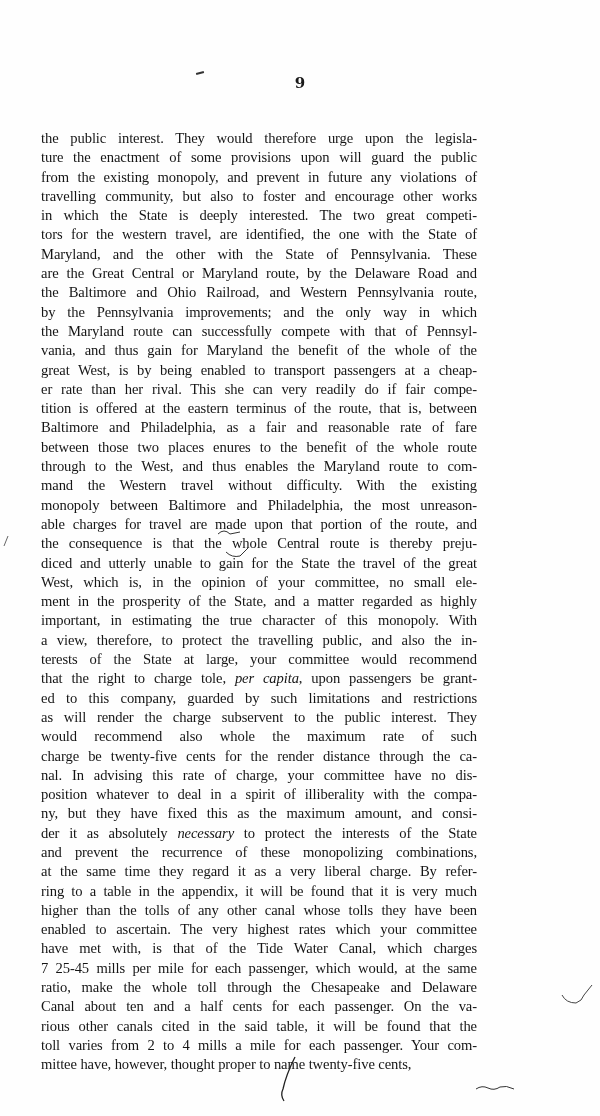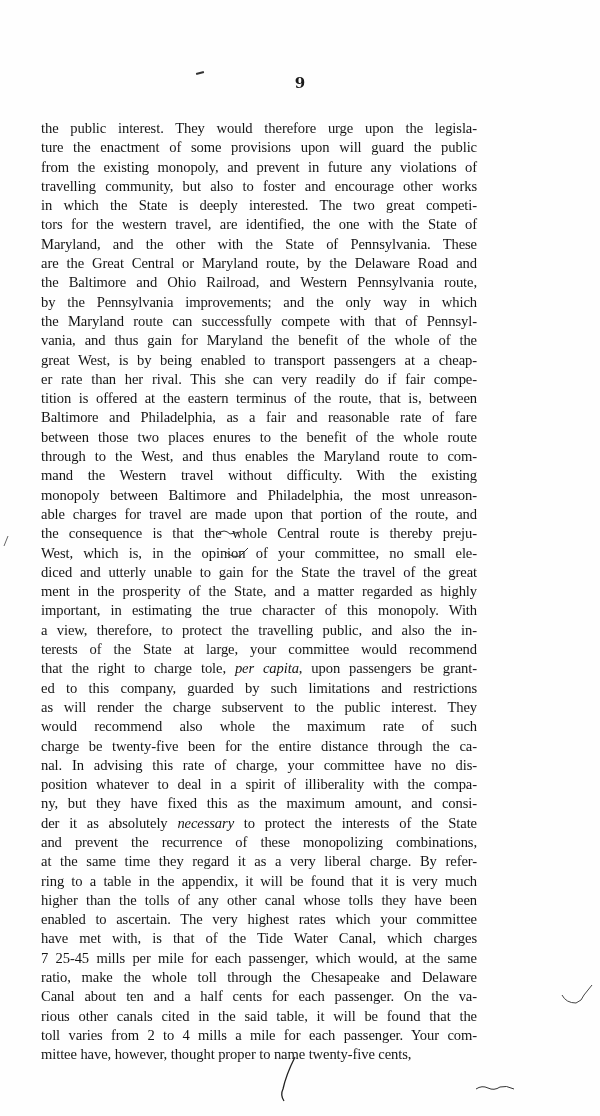--- a/index.html
+++ b/index.html
@@ -3,21 +3,21 @@
   <meta charset="utf-8">
   <style>
     html, body { margin: 0; padding: 0; background: #ffffff; }
     body { width: 600px; height: 1116px; position: relative; overflow: hidden; }
     .page { position: absolute; left: 0; top: 0; width: 600px; height: 1116px; background: #fefefe; }
     .page-number {
       position: absolute; top: 74px; left: 290px; width: 20px; text-align: center;
       font-family: "DejaVu Serif", serif; font-weight: bold; font-size: 15px; color: #1a1a1a;
     }
     .dash-mark { position: absolute; left: 196px; top: 72px; width: 8px; height: 2px; background: #333; transform: rotate(-15deg); }
-    .body-text { position: absolute; left: 41px; top: 119px; width: 436px; }
+    .body-text { position: absolute; left: 41px; top: 129px; width: 436px; }
     .line {
       height: 19.3px; line-height: 19.3px; white-space: nowrap;
       font-family: "Liberation Serif", serif; font-size: 14.6px; color: #151515;
       text-align: justify; text-align-last: justify; letter-spacing: -0.1px;
     }
     .line.last { text-align-last: left; }
     .line em { }
     .scribble { position: absolute; }
   </style>
 </head>
@@ -43,31 +43,31 @@
       <div class="line">great West, is by being enabled to transport passengers at a cheap-</div>
       <div class="line">er rate than her rival. This she can very readily do if fair compe-</div>
       <div class="line">tition is offered at the eastern terminus of the route, that is, between</div>
       <div class="line">Baltimore and Philadelphia, as a fair and reasonable rate of fare</div>
       <div class="line">between those two places enures to the benefit of the whole route</div>
       <div class="line">through to the West, and thus enables the Maryland route to com-</div>
       <div class="line">mand the Western travel without difficulty. With the existing</div>
       <div class="line">monopoly between Baltimore and Philadelphia, the most unreason-</div>
       <div class="line">able charges for travel are made upon that portion of the route, and</div>
       <div class="line">the consequence is that the whole Central route is thereby preju-</div>
+      <div class="line">diced and utterly unable to gain for the State the travel of the great</div>
       <div class="line">West, which is, in the opinion of your committee, no small ele-</div>
-      <div class="line">diced and utterly unable to gain for the State the travel of the great</div>
       <div class="line">ment in the prosperity of the State, and a matter regarded as highly</div>
       <div class="line">important, in estimating the true character of this monopoly. With</div>
       <div class="line">a view, therefore, to protect the travelling public, and also the in-</div>
       <div class="line">terests of the State at large, your committee would recommend</div>
       <div class="line">that the right to charge tole, <em>per capita</em>, upon passengers be grant-</div>
       <div class="line">ed to this company, guarded by such limitations and restrictions</div>
       <div class="line">as will render the charge subservent to the public interest. They</div>
       <div class="line">would recommend also whole the maximum rate of such</div>
-      <div class="line">charge be twenty-five been for the entire distance through the ca-</div>
+      <div class="line">charge be twenty-five cents for the render distance through the ca-</div>
       <div class="line">nal. In advising this rate of charge, your committee have no dis-</div>
       <div class="line">position whatever to deal in a spirit of illiberality with the compa-</div>
       <div class="line">ny, but they have fixed this as the maximum amount, and consi-</div>
       <div class="line">der it as absolutely <em>necessary</em> to protect the interests of the State</div>
       <div class="line">and prevent the recurrence of these monopolizing combinations,</div>
       <div class="line">at the same time they regard it as a very liberal charge. By refer-</div>
       <div class="line">ring to a table in the appendix, it will be found that it is very much</div>
       <div class="line">higher than the tolls of any other canal whose tolls they have been</div>
       <div class="line">enabled to ascertain. The very highest rates which your committee</div>
       <div class="line">have met with, is that of the Tide Water Canal, which charges</div>

